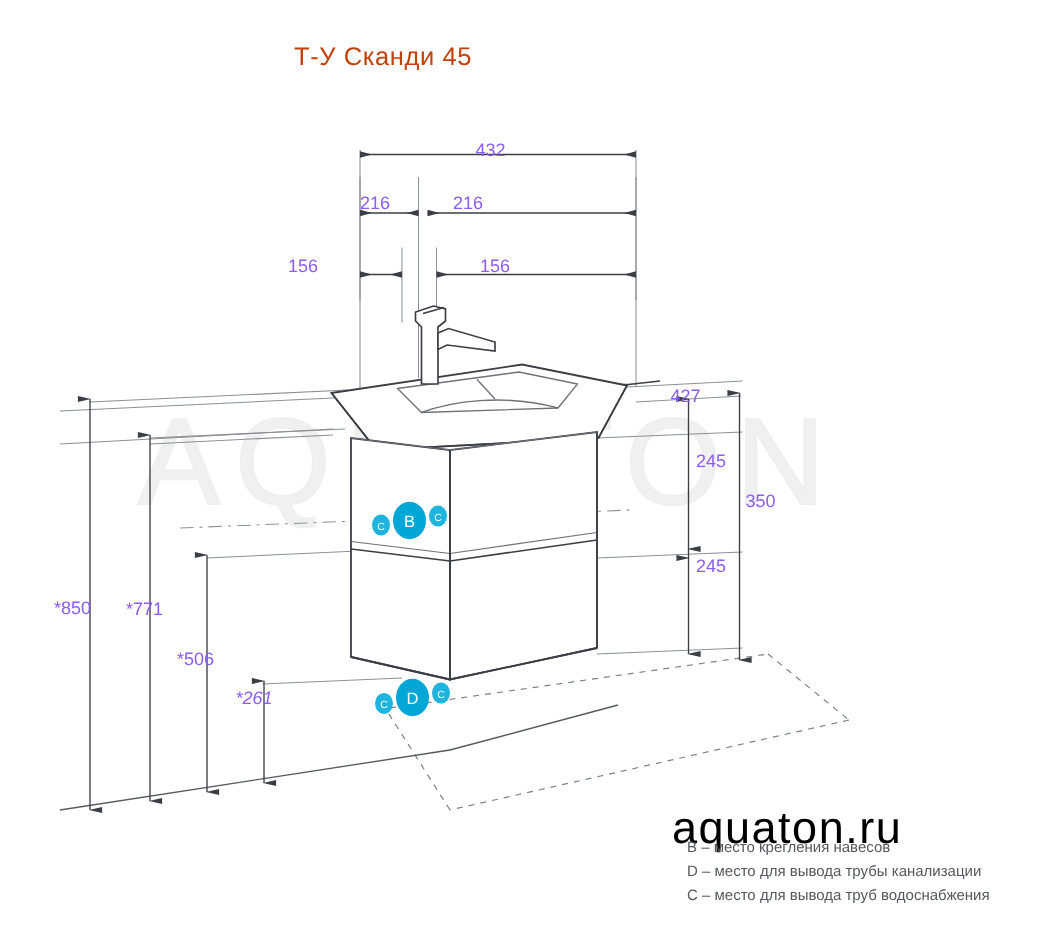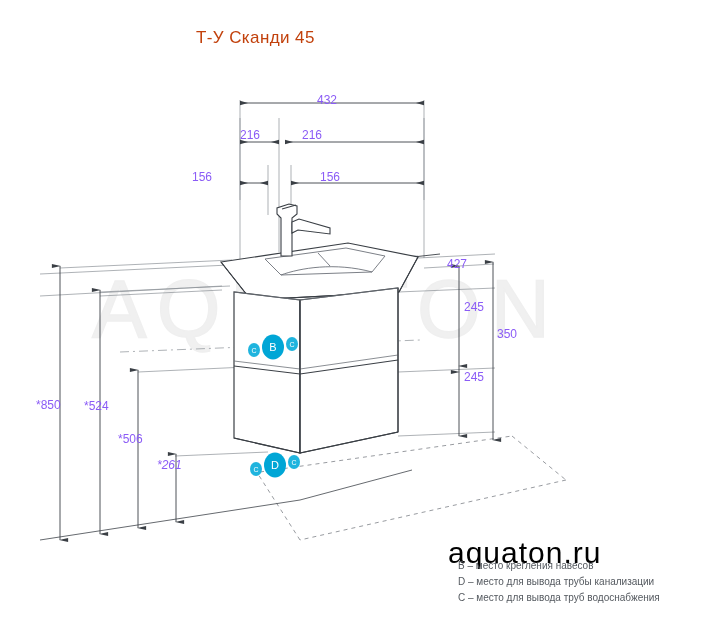--- a/index.html
+++ b/index.html
@@ -246,21 +246,21 @@
   <div class="dim-label" style="left:302px; top:128px;">216</div>
   <div class="dim-label" style="left:192px; top:170px;">156</div>
   <div class="dim-label" style="left:320px; top:170px;">156</div>
 
   <div class="dim-label" style="left:447px; top:246px;margin-top:11px;">427</div>
   <div class="dim-label" style="left:464px; top:300px;">245</div>
   <div class="dim-label" style="left:464px; top:370px;">245</div>
   <div class="dim-label" style="left:497px; top:327px;">350</div>
 
   <div class="dim-label" style="left:36px; top:398px;">*850</div>
-  <div class="dim-label" style="left:84px; top:399px;">*524</div>
+  <div class="dim-label" style="left:84px; top:399px;">*771</div>
   <div class="dim-label" style="left:118px; top:432px;">*506</div>
   <div class="dim-label" style="left:157px; top:458px;font-style:italic;">*261</div>
 
   <div class="wm-small">aquaton.ru</div>
 
   <div class="legend">
     <span class="legend-row">B – место крегления навесов</span>
     <span class="legend-row">D – место для вывода трубы канализации</span>
     <span class="legend-row">C – место для вывода труб водоснабжения</span>
   </div>

